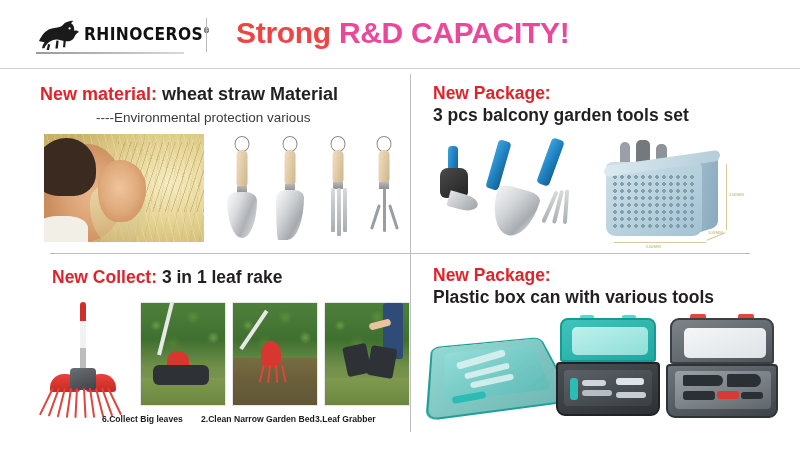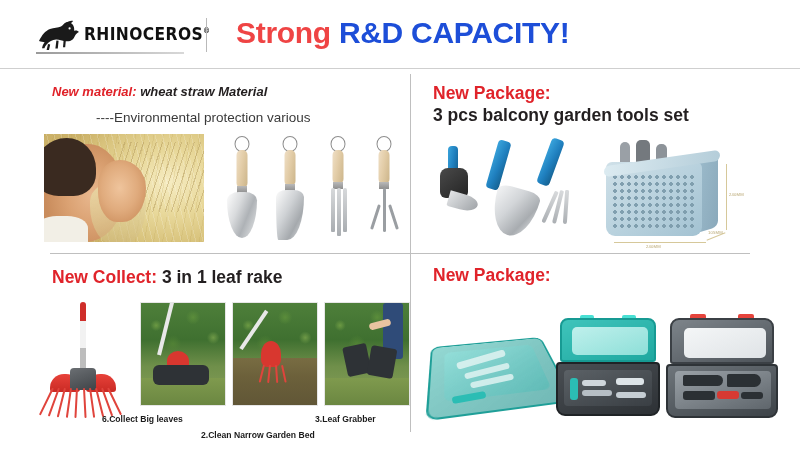--- a/index.html
+++ b/index.html
@@ -49,40 +49,40 @@
     background: #b9b9b9;
   }
   .title {
     position: absolute; left: 236px; top: 16px;
     font-size: 30px;
     font-weight: 700;
     letter-spacing: -0.3px;
     white-space: nowrap;
   }
   .title .t-black { color: #ef4444; }
-  .title .t-red { color: #1d4ed8; }
+  .title .t-red { color: #ec4899; }
 
   .hdiv-top {
     position: absolute; left: 0; top: 68px;
     width: 800px; height: 1px; background: #cfcfcf;
   }
   .hdiv-mid {
     position: absolute; left: 50px; top: 253px;
     width: 700px; height: 1px; background: #bfbfbf;
   }
   .vdiv-body {
     position: absolute; left: 410px; top: 74px;
     width: 1px; height: 358px; background: #bfbfbf;
   }
 
   
   .hl { position: absolute; white-space: nowrap; }
   .hl .red { color: #e0232a; font-weight: 700; }
   .hl .blk { color: #231f20; font-weight: 700; }
-  .q1-h { left: 52px; top: 84px; font-size: 13px; font-style: italic; }
+  .q1-h { left: 40px; top: 84px; font-size: 18px; }
   .q1-sub {
     position: absolute; left: 96px; top: 110px;
     font-size: 13.5px; color: #3a3a3a; white-space: nowrap;
   }
   .q2-h1 { left: 433px; top: 83px; font-size: 17.5px; }
   .q2-h2 { left: 433px; top: 105px; font-size: 17.5px; }
   .q3-h { left: 52px; top: 267px; font-size: 17.5px; }
   .q4-h1 { left: 433px; top: 265px; font-size: 17.5px; }
   .q4-h2 { left: 433px; top: 287px; font-size: 17.5px; }
 
@@ -298,21 +298,21 @@
   }
   .ph-jeans {
     position: absolute; background: #2f4b78; border-radius: 3px;
   }
 
   .cap {
     position: absolute; top: 414px;
     font-size: 8.6px; font-weight: 700; color: #1b1b1b; white-space: nowrap;
   }
   .cap1 { left: 102px; }
-  .cap2 { left: 201px; margin-top: 16px; }
+  .cap2 { left: 201px; }
   .cap3 { left: 315px; }
 
   
   .case { position: absolute; }
   .c1 { left: 430px; top: 322px; width: 128px; height: 98px; }
   .c2 { left: 556px; top: 318px; width: 104px; height: 102px; }
   .c3 { left: 664px; top: 318px; width: 116px; height: 102px; }
 
   .cs-lid-teal {
     position: absolute; inset: 0;
@@ -552,20 +552,23 @@
     <div class="ph-grab" style="left:44px; top:44px; width:26px; height:30px; transform:rotate(10deg);"></div>
   </div>
 
   <div class="cap cap1">6.Collect Big leaves</div>
   <div class="cap cap2">2.Clean Narrow Garden Bed</div>
   <div class="cap cap3">3.Leaf Grabber</div>
 
   <div class="hl q4-h1">
     <span class="red">New Package:</span>
   </div>
+  <div class="hl q4-h2">
+    <span class="blk">Plastic box can with various tools</span>
+  </div>
 
   <div class="case c1">
     <div class="cs-lid-teal"></div>
     <div class="cs-inner"></div>
     <div class="cs-tool" style="left:26px; top:34px; width:50px; height:7px; transform:rotate(-16deg);"></div>
     <div class="cs-tool" style="left:34px; top:46px; width:46px; height:6px; transform:rotate(-14deg);"></div>
     <div class="cs-tool" style="left:40px; top:56px; width:44px; height:6px; transform:rotate(-12deg);"></div>
     <div class="cs-handle-t" style="left:22px; top:72px; width:34px; height:7px; transform:rotate(-10deg);"></div>
   </div>
 

